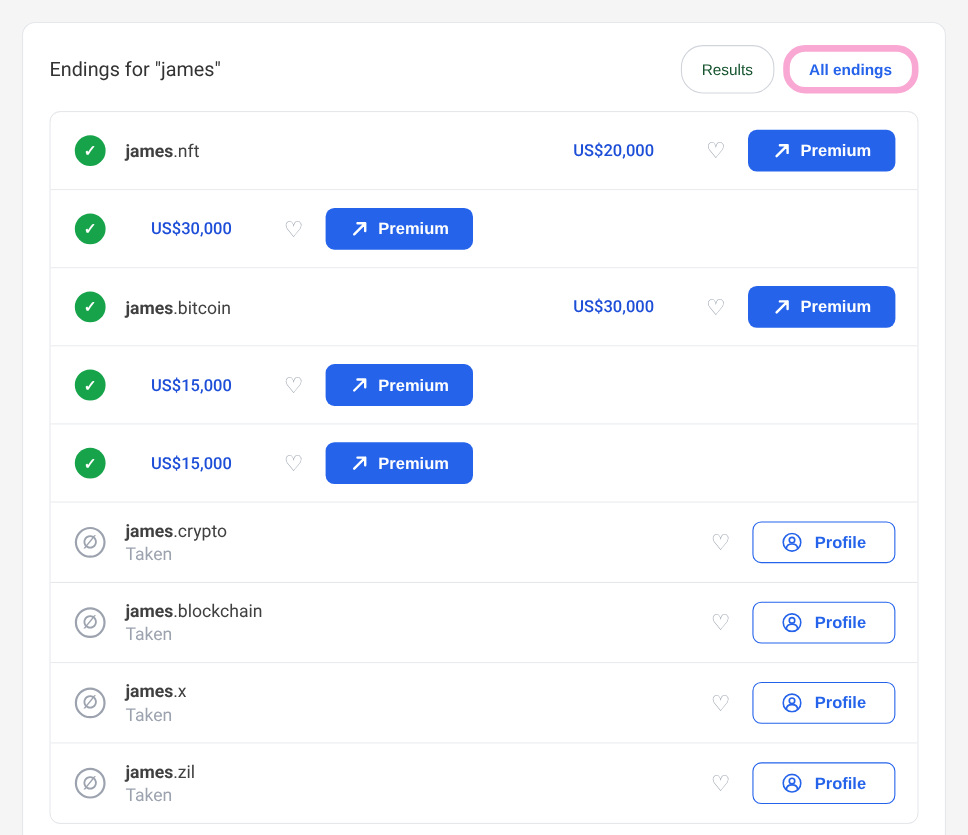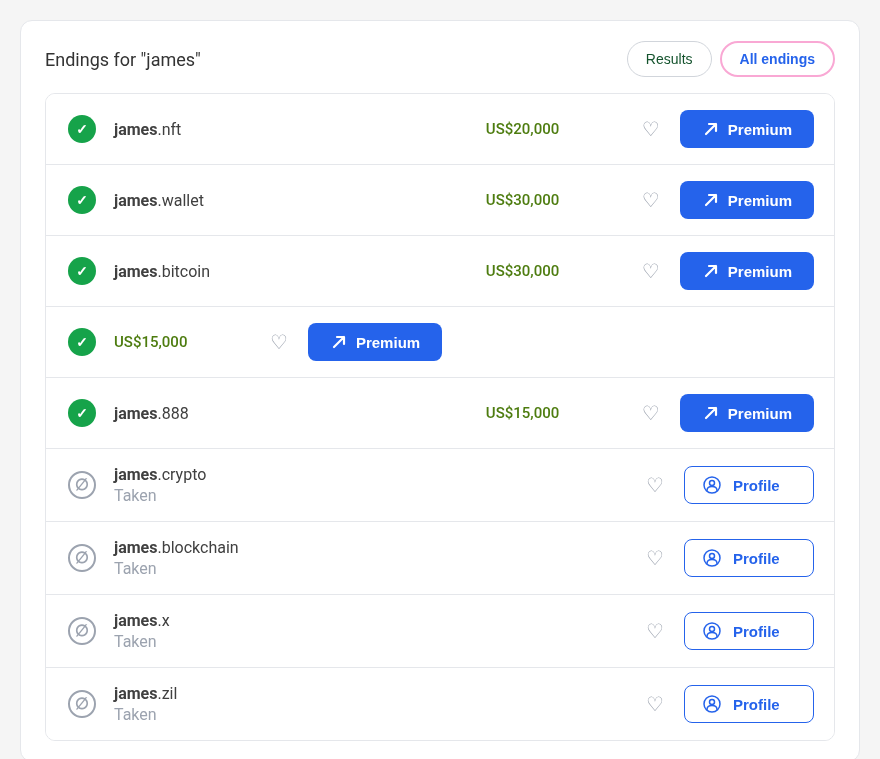--- a/index.html
+++ b/index.html
@@ -44,21 +44,21 @@
       border-radius: 20px;
       border: 1px solid #d1d5db;
       background: #fff;
       color: #14532d;
       font-size: 14px;
       cursor: pointer;
     }
     .btn-all-endings {
       padding: 8px 18px;
       border-radius: 20px;
-      border: 2px solid #f9a8d4;
+      border: 6px solid #f9a8d4;
       background: #fff;
       color: #2563eb;
       font-size: 14px;
       font-weight: 600;
       cursor: pointer;
     }
     .domain-list {
       border: 1px solid #e5e7eb;
       border-radius: 10px;
       overflow: hidden;
@@ -120,25 +120,25 @@
     .domain-name strong {
       font-weight: 700;
     }
     .domain-status {
       font-size: 16px;
       color: #9ca3af;
       margin-top: 2px;
     }
     .domain-price {
       font-size: 15px;
-      color: #4d7c0f;
+      color: #1d4ed8;
       font-weight: 500;
       width: 120px;
-      text-align: left;
-      margin-right: 32px;
+      text-align: center;
+      margin-right: 20px;
     }
     .heart-btn {
       background: none;
       border: none;
       cursor: pointer;
       color: #9ca3af;
       font-size: 20px;
       margin-right: 16px;
       display: flex;
       align-items: center;
@@ -172,20 +172,21 @@
       border: 1.5px solid #2563eb;
       background: #fff;
       color: #2563eb;
       font-size: 15px;
       font-weight: 600;
       cursor: pointer;
       display: flex;
       align-items: center;
       gap: 12px;
       min-width: 130px;
+      justify-content: center;
     }
     .profile-icon {
       width: 18px;
       height: 18px;
       display: inline-flex;
       align-items: center;
       justify-content: center;
     }
   </style>
 </head>
@@ -218,23 +219,20 @@
         <path d="M2 12L12 2M12 2H5M12 2V9" stroke="white" stroke-width="2.2" stroke-linecap="round" stroke-linejoin="round"></path>
       </svg>
     </span>
           <span>Premium</span>
         </button>
       </div>
       <div class="domain-row">
         <div class="status-icon">
           <div class="check-circle"></div>
         </div>
-        <div class="domain-info">
-          <div class="domain-name"><strong>james</strong>.wallet</div>
-        </div>
         <div class="domain-price">US$30,000</div>
         <button class="heart-btn">♡</button>
         <button class="btn-premium">
           <span class="arrow-icon">
       <svg width="14" height="14" viewBox="0 0 14 14" fill="none">
         <path d="M2 12L12 2M12 2H5M12 2V9" stroke="white" stroke-width="2.2" stroke-linecap="round" stroke-linejoin="round"></path>
       </svg>
     </span>
           <span>Premium</span>
         </button>
@@ -268,23 +266,20 @@
       <svg width="14" height="14" viewBox="0 0 14 14" fill="none">
         <path d="M2 12L12 2M12 2H5M12 2V9" stroke="white" stroke-width="2.2" stroke-linecap="round" stroke-linejoin="round"></path>
       </svg>
     </span>
           <span>Premium</span>
         </button>
       </div>
       <div class="domain-row">
         <div class="status-icon">
           <div class="check-circle"></div>
-        </div>
-        <div class="domain-info">
-          <div class="domain-name"><strong>james</strong>.888</div>
         </div>
         <div class="domain-price">US$15,000</div>
         <button class="heart-btn">♡</button>
         <button class="btn-premium">
           <span class="arrow-icon">
       <svg width="14" height="14" viewBox="0 0 14 14" fill="none">
         <path d="M2 12L12 2M12 2H5M12 2V9" stroke="white" stroke-width="2.2" stroke-linecap="round" stroke-linejoin="round"></path>
       </svg>
     </span>
           <span>Premium</span>

